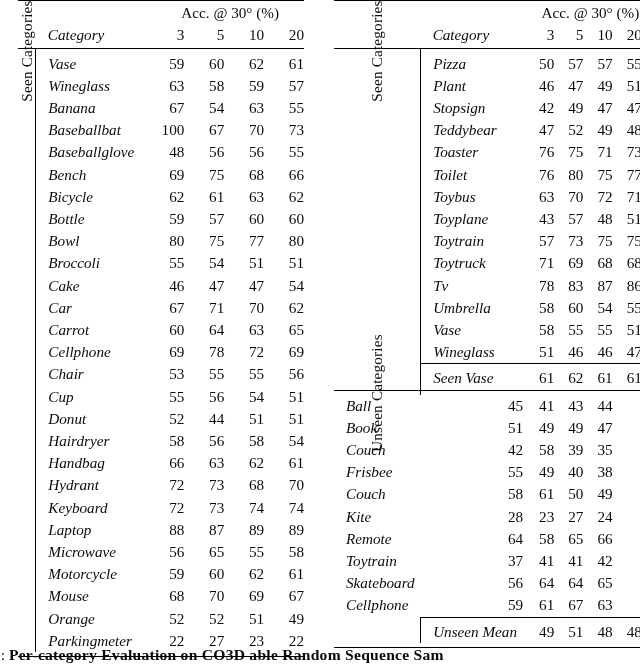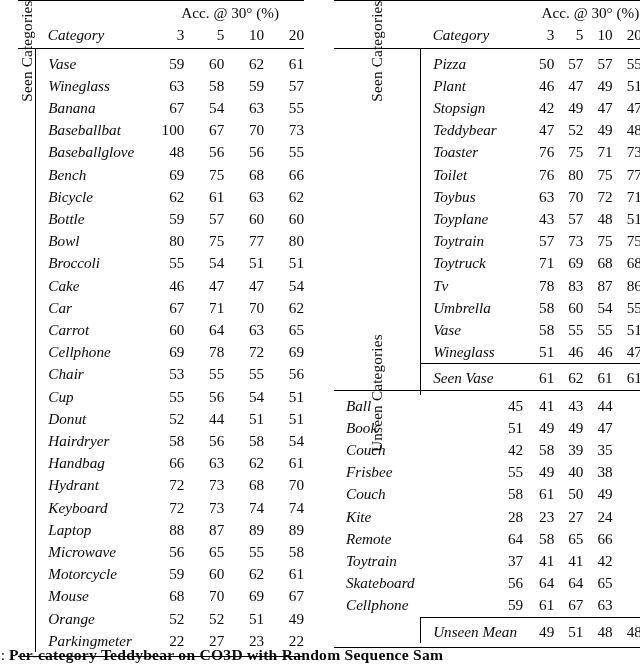--- a/index.html
+++ b/index.html
@@ -572,16 +572,16 @@
           </tr>
           <tr class="botrule spacer-bot">
             <td class="rotcell norule"></td>
             <td colspan="5"></td>
           </tr>
         </tbody>
     </table>
   </div>
 
   <div id="caption">
-    <span class="capnum">able 2: </span><span class="capbold">Per-category Teddybear on CO3D with Random Sequence Sam</span>
+    <span class="capnum">able 2: </span><span class="capbold">Per-category Evaluation on CO3D able Random Sequence Sam</span>
   </div>
 
 </div>
 
 </body></html>

